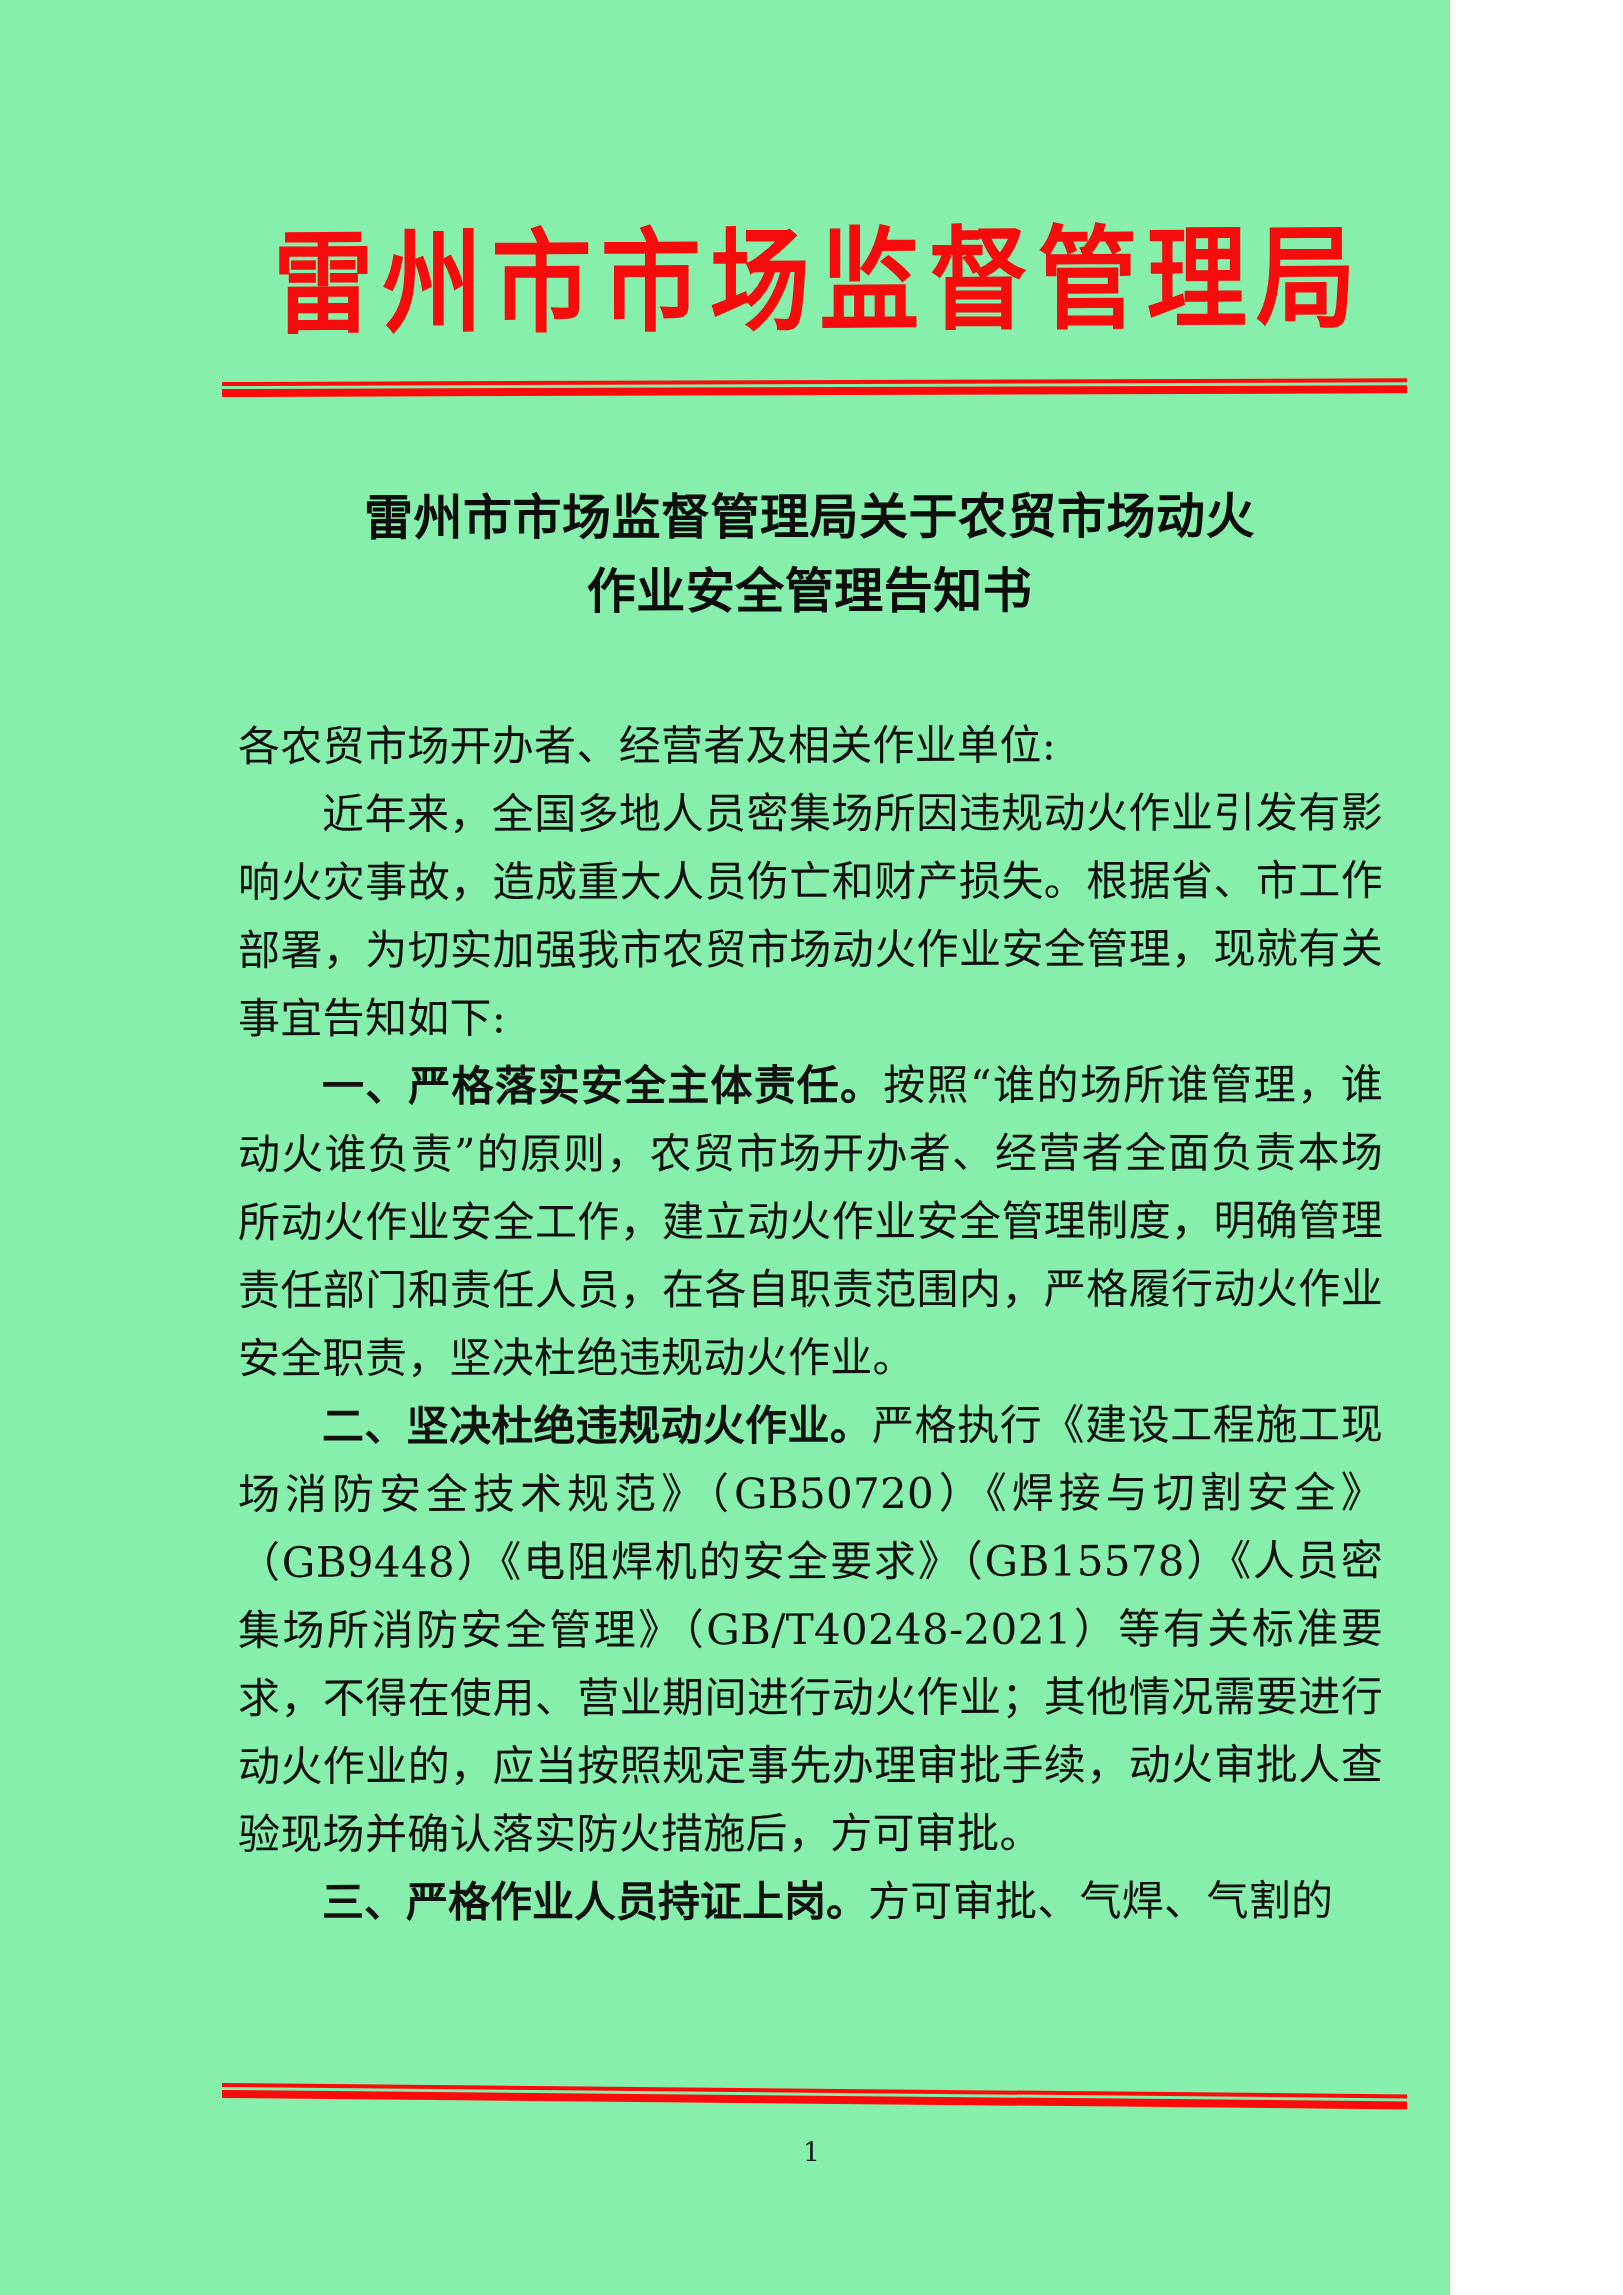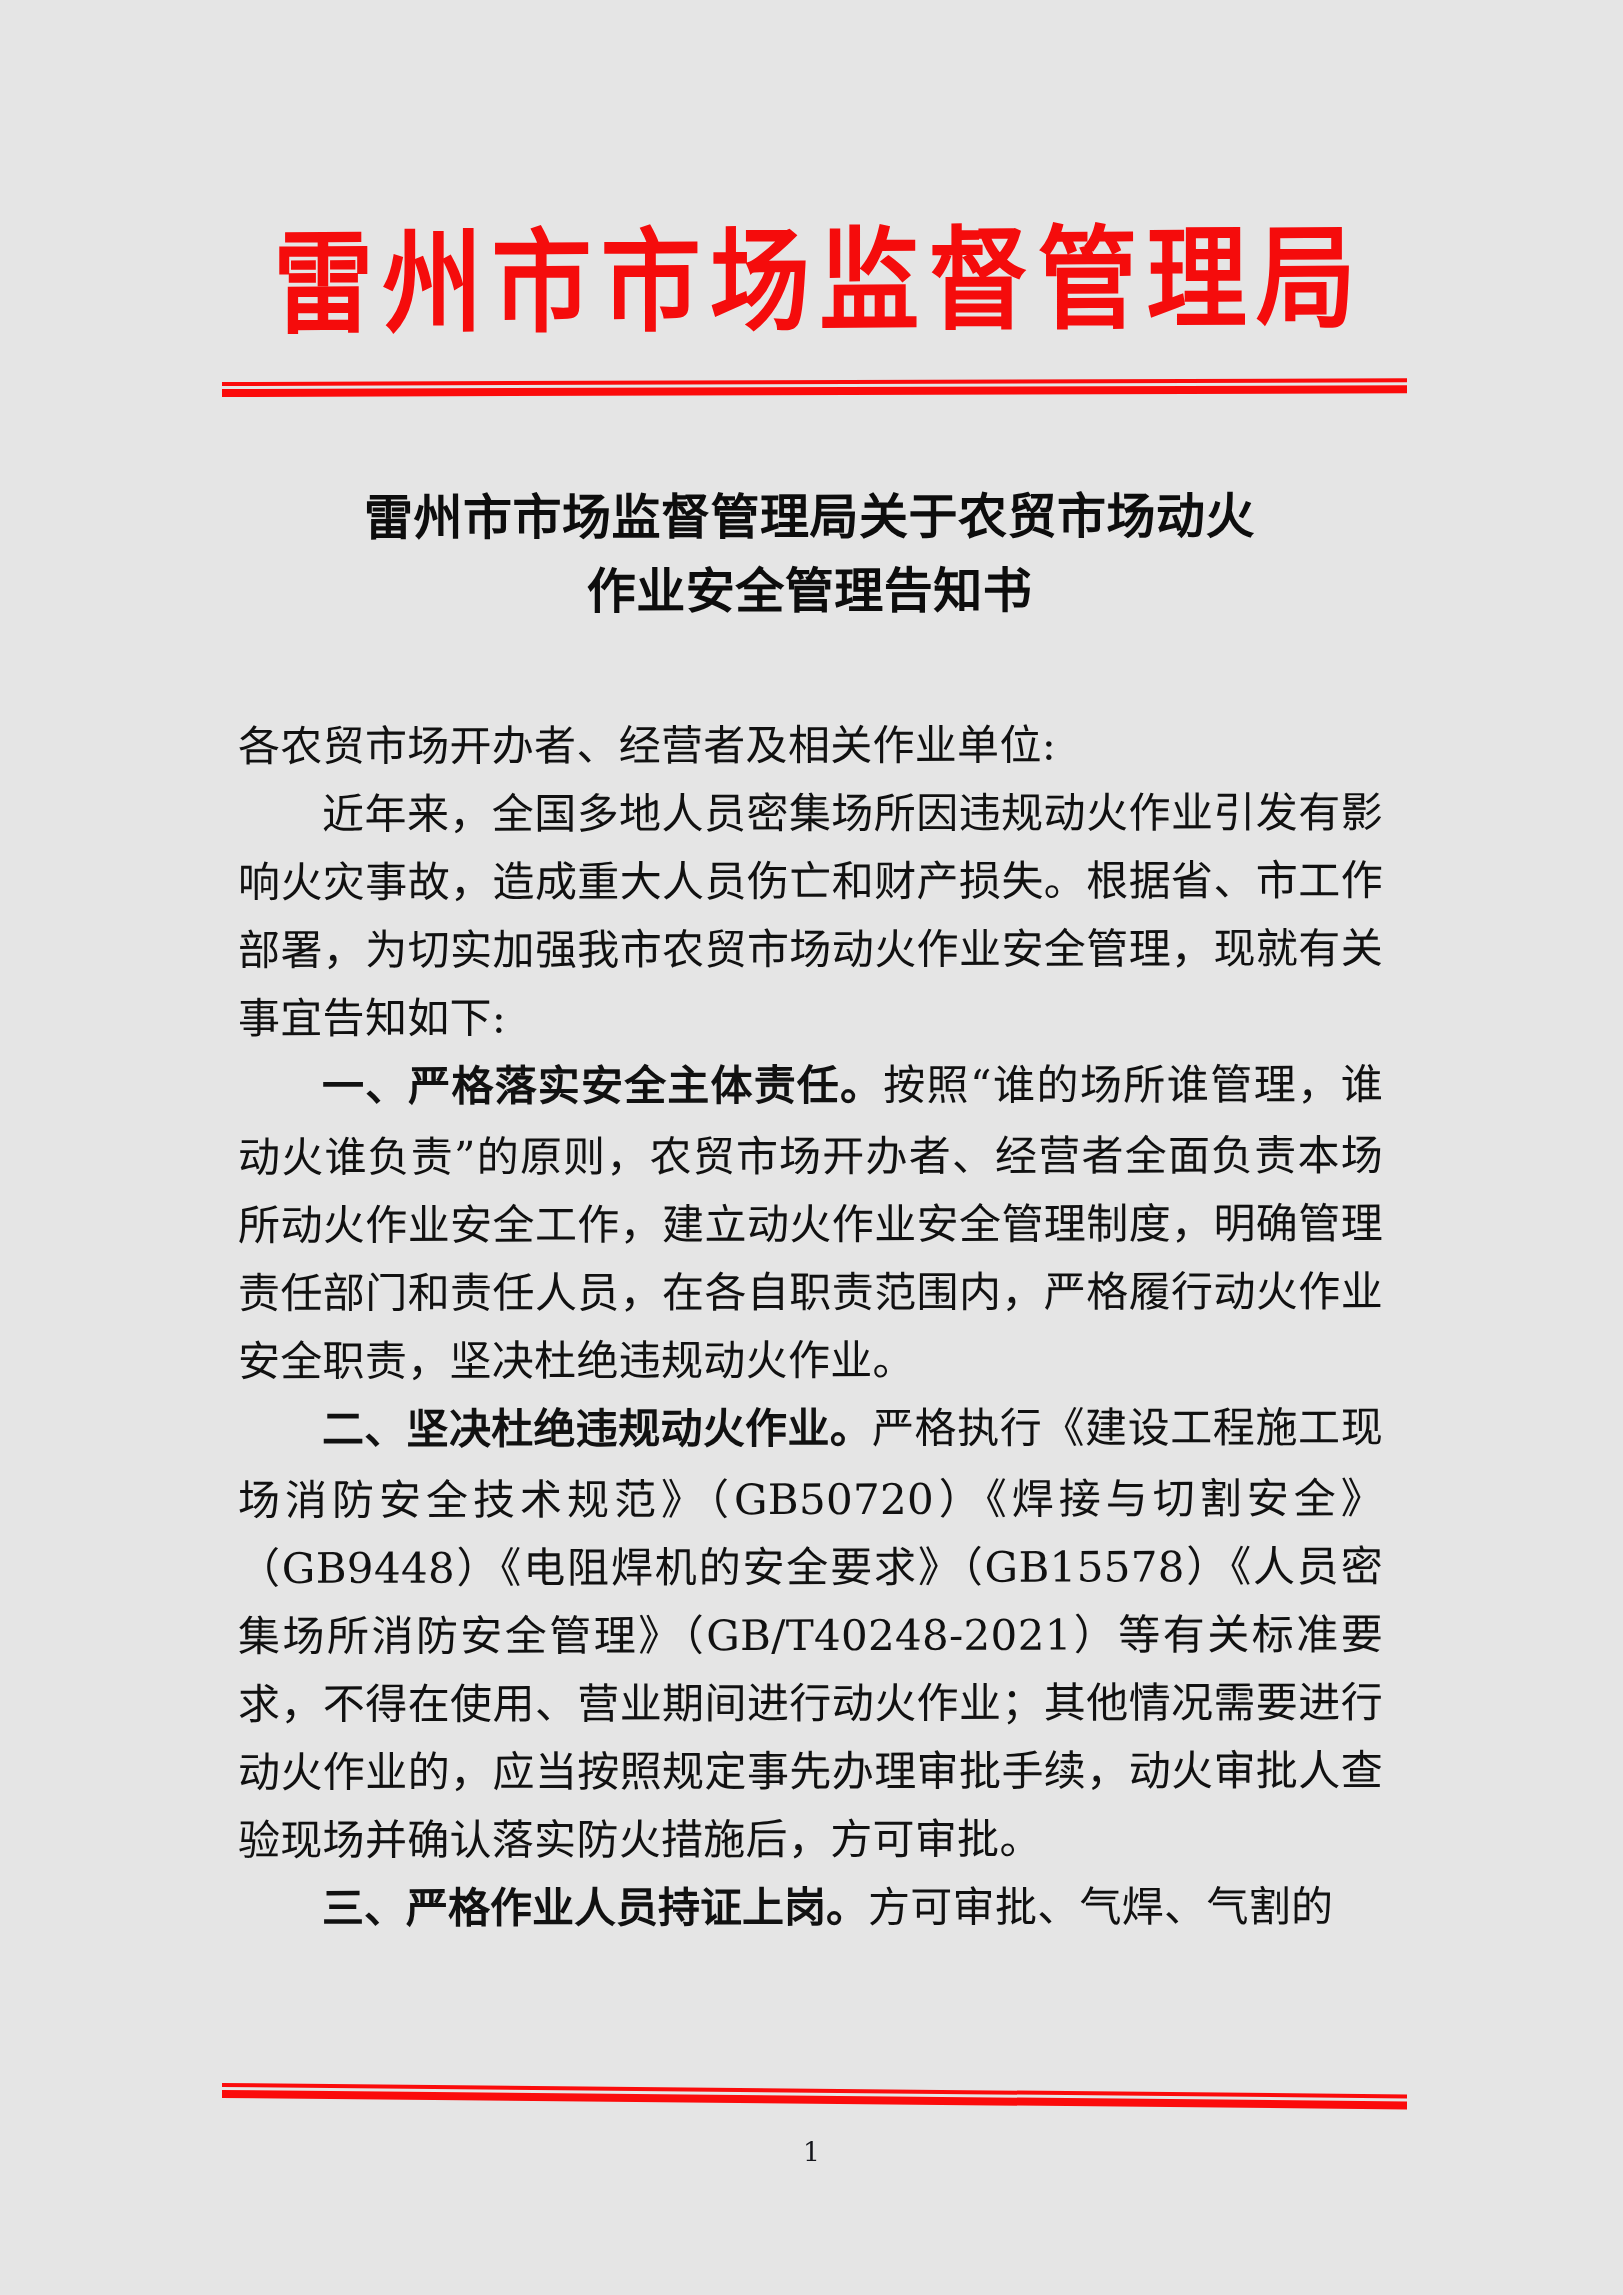--- a/index.html
+++ b/index.html
@@ -9,23 +9,23 @@
     background: #ffffff;
   }
   body {
     font-family: "DejaVu Serif", "Liberation Serif", serif;
     -webkit-font-smoothing: antialiased;
   }
 
   
   .page {
     position: relative;
-    width: 1623px;
+    width: 1450px;
     height: 2295px;
-    background: #e5e5e5;
+    background: #86efac;
     overflow: hidden;
     box-sizing: border-box;
   }
 
   
   .letterhead {
     position: absolute;
     left: 222px;
     top: 204px;
     width: 1185px;
@@ -114,21 +114,21 @@
     transform-origin: left top;
   }
   .para {
     margin: 0;
     padding: 0;
     text-align: justify;
     text-justify: inter-character;
   }
   .para.indent { text-indent: 84px; }
   .para b, .para .lead {
-    font-family: Liberation Mono, monospace;
+    font-family: Liberation Serif, serif;
     font-weight: bold;
     letter-spacing: 0;
   }
 
   
   .page-number {
     position: absolute;
     left: 0;
     top: 2136px;
     width: 1623px;

